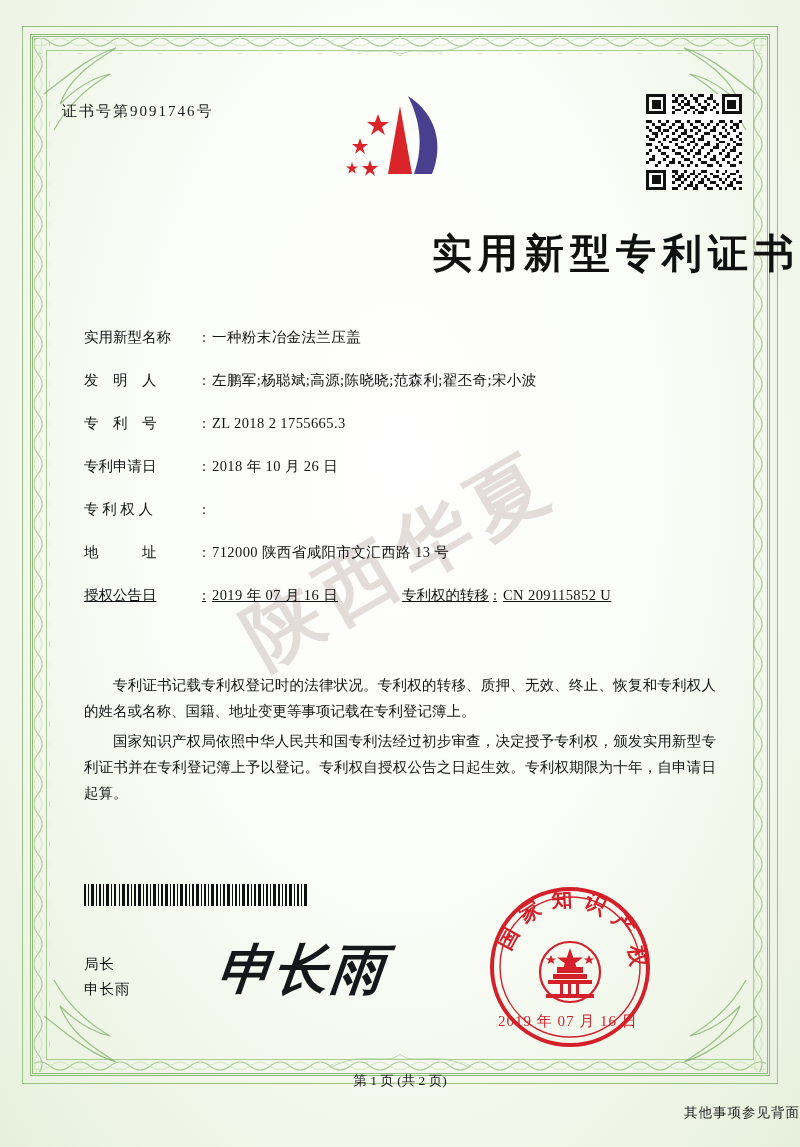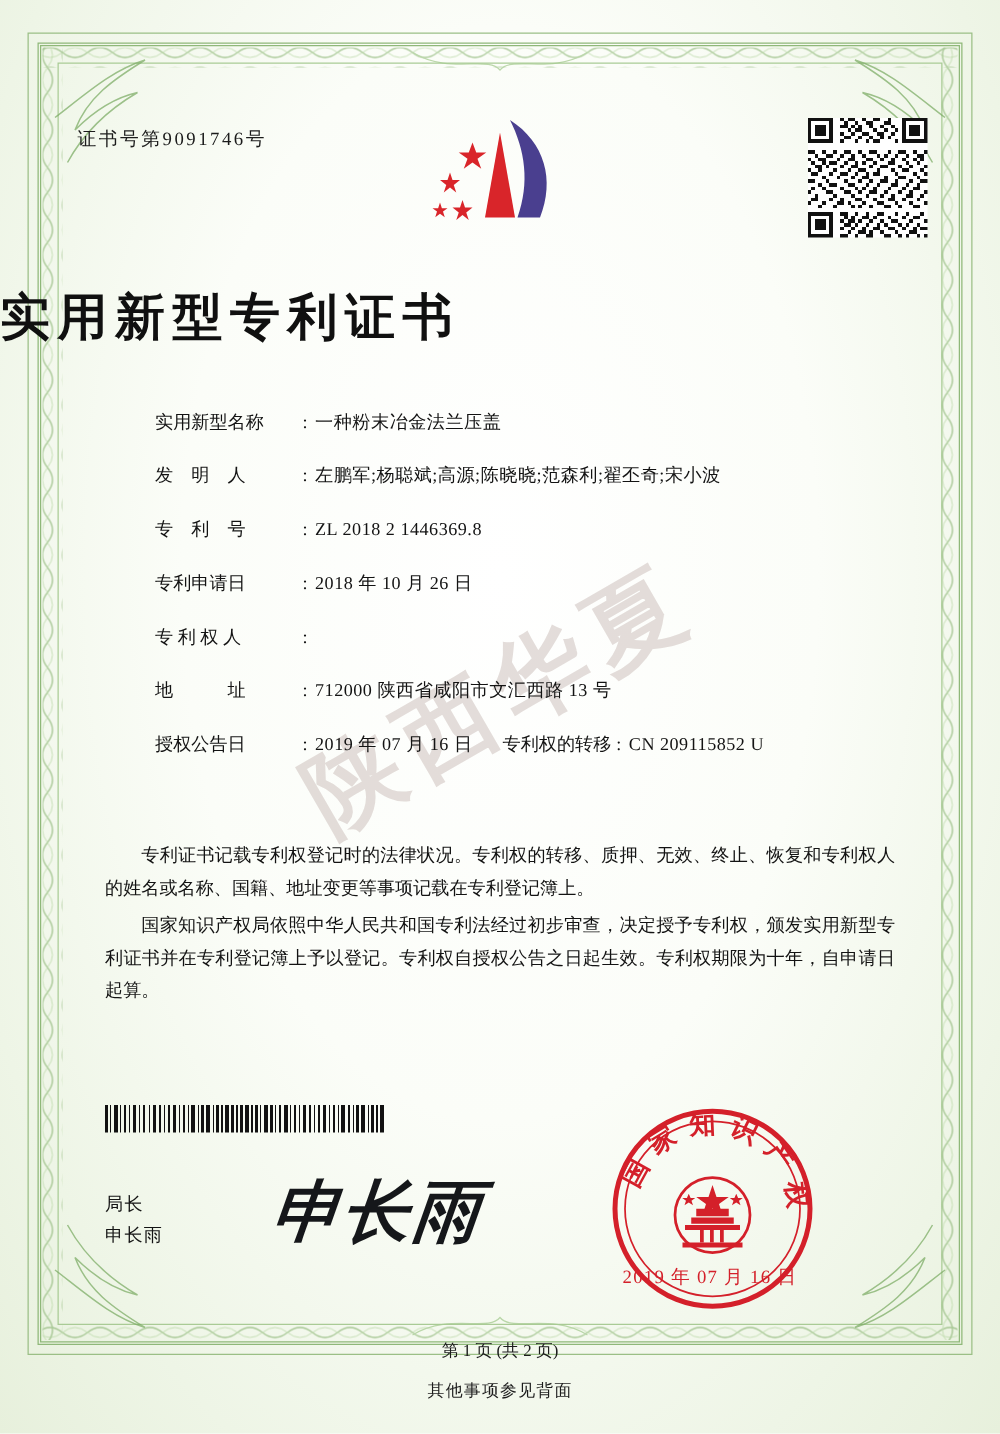--- a/index.html
+++ b/index.html
@@ -87,21 +87,21 @@
   .qr {
     position: absolute;
     right: 58px; top: 94px;
     width: 96px; height: 96px;
   }
 
   .title {
     position: absolute;
     left: 0; right: 0;
     top: 226px;
-    text-align: left;
+    text-align: right;
     font-size: 40px;
     font-weight: bold;
     letter-spacing: 6px;
     color: #101010;
     font-family: "DejaVu Serif", serif;
   }
 
   
   .fields {
     position: absolute;
@@ -114,31 +114,30 @@
   .row {
     display: flex;
     align-items: baseline;
     margin-bottom: 24px;
   }
   .lab {
     width: 118px;
     flex: 0 0 118px;
     letter-spacing: 0px;
     white-space: nowrap;
-    margin-left: 40px;
   }
   .colon {
     flex: 0 0 auto;
     padding-right: 6px;
   }
   .val {
     flex: 1 1 auto;
     letter-spacing: .4px;
   }
-  .row-split { display: flex; }
+  .row-split { display: flex; text-decoration: underline; }
   .half { display: flex; align-items: baseline; }
   .half.left { width: 318px; flex: 0 0 318px; }
   .half .lab2 {
     flex: 0 0 auto;
     white-space: nowrap;
     padding-right: 4px;
   }
 
   
   .paras {
@@ -212,21 +211,21 @@
     left: 0; right: 0;
     top: 1072px;
     text-align: center;
     font-size: 13.5px;
     color: #1c1c1c;
   }
   .footnote {
     position: absolute;
     left: 0; right: 0;
     top: 1104px;
-    text-align: center;
+    text-align: right;
     font-size: 13.5px;
     color: #1c1c1c;
     letter-spacing: 1px;
   }
 </style>
 </head>
 <body>
 
 <div class="page">
 
@@ -535,21 +534,21 @@
 
     <div class="row">
       <span class="lab">发　明　人</span>
       <span class="colon">:</span>
       <span class="val">左鹏军;杨聪斌;高源;陈晓晓;范森利;翟丕奇;宋小波</span>
     </div>
 
     <div class="row">
       <span class="lab">专　利　号</span>
       <span class="colon">:</span>
-      <span class="val">ZL 2018 2 1446369.8</span>
+      <span class="val">ZL 2018 2 1755665.3</span>
     </div>
 
     <div class="row">
       <span class="lab">专利申请日</span>
       <span class="colon">:</span>
       <span class="val">2018 年 10 月 26 日</span>
     </div>
 
     <div class="row">
       <span class="lab">专 利 权 人</span>

